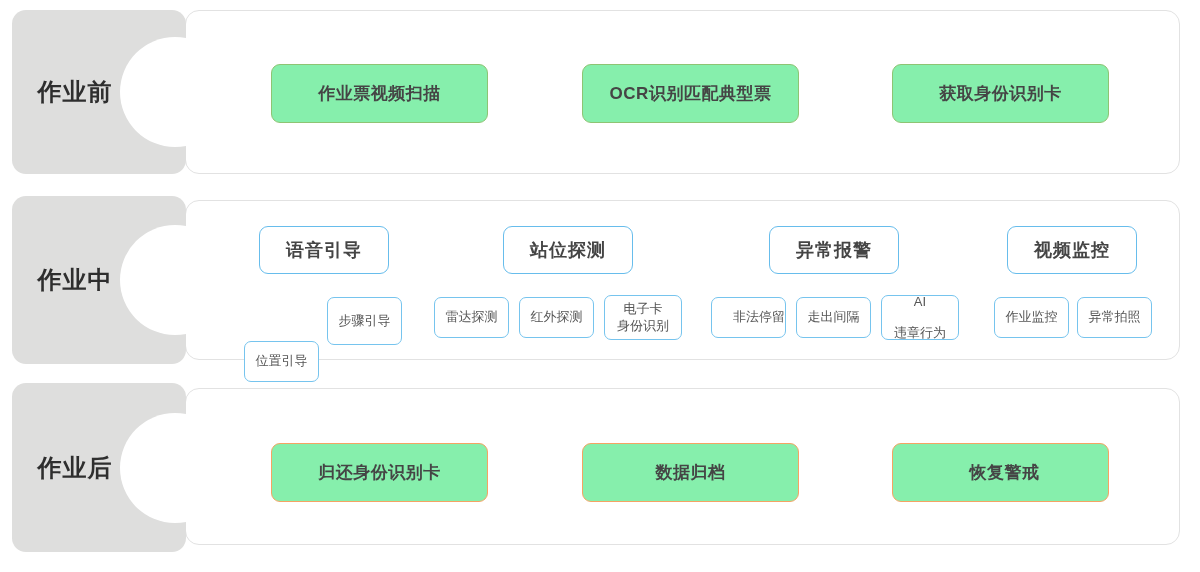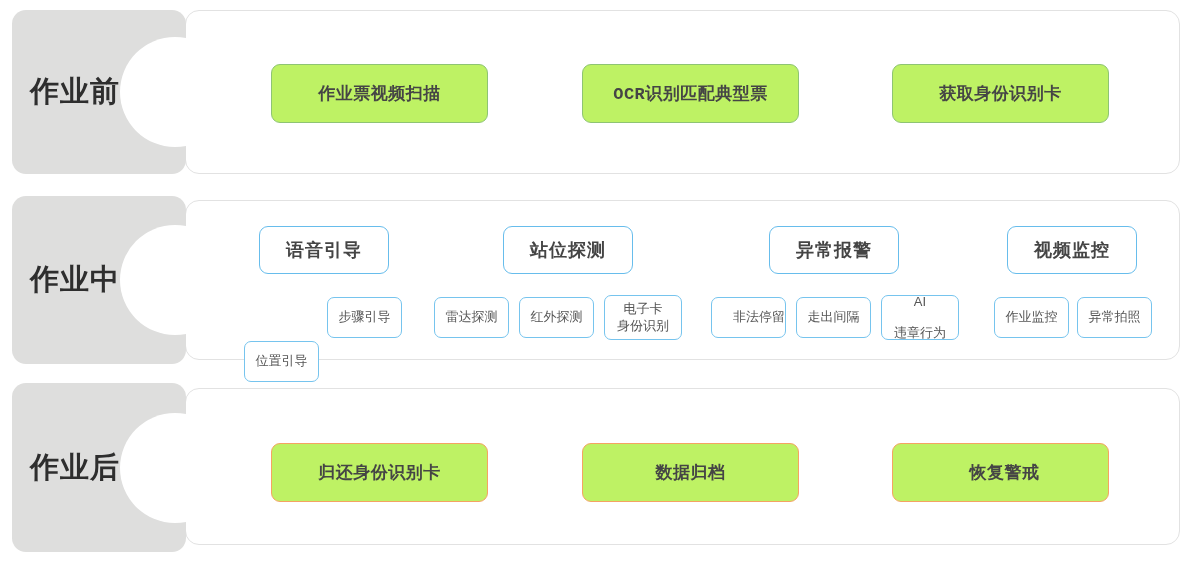--- a/index.html
+++ b/index.html
@@ -39,51 +39,50 @@
     justify-content: center;
   }
   .phase-label .notch {
     position: absolute;
     background: #ffffff;
     border-radius: 50%;
   }
   .phase-label .phase-text {
     position: relative;
     z-index: 2;
-    font-size: 29px;
+    font-size: 24px;
     font-weight: bold;
     color: #2e2e2e;
     letter-spacing: 1px;
     margin-right: 48px;
   }
 
   
   .phase-panel {
     position: absolute;
     background: #ffffff;
     border: 1px solid #e2e2e2;
     border-radius: 14px;
     box-sizing: border-box;
   }
 
   
   .task-box {
     position: absolute;
     box-sizing: border-box;
-    background: #bef264;
+    background: #86efac;
     border: 1.4px solid #9ccc81;
     border-radius: 9px;
     display: flex;
     align-items: center;
     justify-content: center;
     font-size: 17px;
     font-weight: bold;
     color: #454545;
     letter-spacing: 0.5px;
-    font-family: Liberation Mono, monospace;
   }
   .task-box.green  { border-color: #8ec473; }
   .task-box.orange { border-color: #f5a363; }
 
   .group-main {
     position: absolute;
     box-sizing: border-box;
     background: #ffffff;
     border: 1.4px solid #67bdec;
     border-radius: 9px;
@@ -139,21 +138,21 @@
 
     <div class="phase-label" style="top:196px; width:174px; height:168px;">
       <div class="notch" style="left:108px; top:29px; width:110px; height:110px;"></div>
       <span class="phase-text">作业中</span>
     </div>
 
     <div class="group-main" style="left:259px; top:226px; width:130px; height:48px;">语音引导</div>
     <div class="sub-box" style="left:244px; top:297px; width:75px; height:41px;margin-top:44px;">
       <span class="l1">位置引导</span>
     </div>
-    <div class="sub-box" style="left:327px; top:297px; width:75px; height:41px;">
+    <div class="sub-box" style="left:327px; top:297px; width:75px; height:48px;">
       <span class="l1">步骤引导</span>
     </div>
 
     <div class="group-main" style="left:503px; top:226px; width:130px; height:48px;">站位探测</div>
     <div class="sub-box" style="left:434px; top:297px; width:75px; height:41px;">
       <span class="l1">雷达探测</span>
     </div>
     <div class="sub-box" style="left:519px; top:297px; width:75px; height:41px;">
       <span class="l1">红外探测</span>
     </div>

